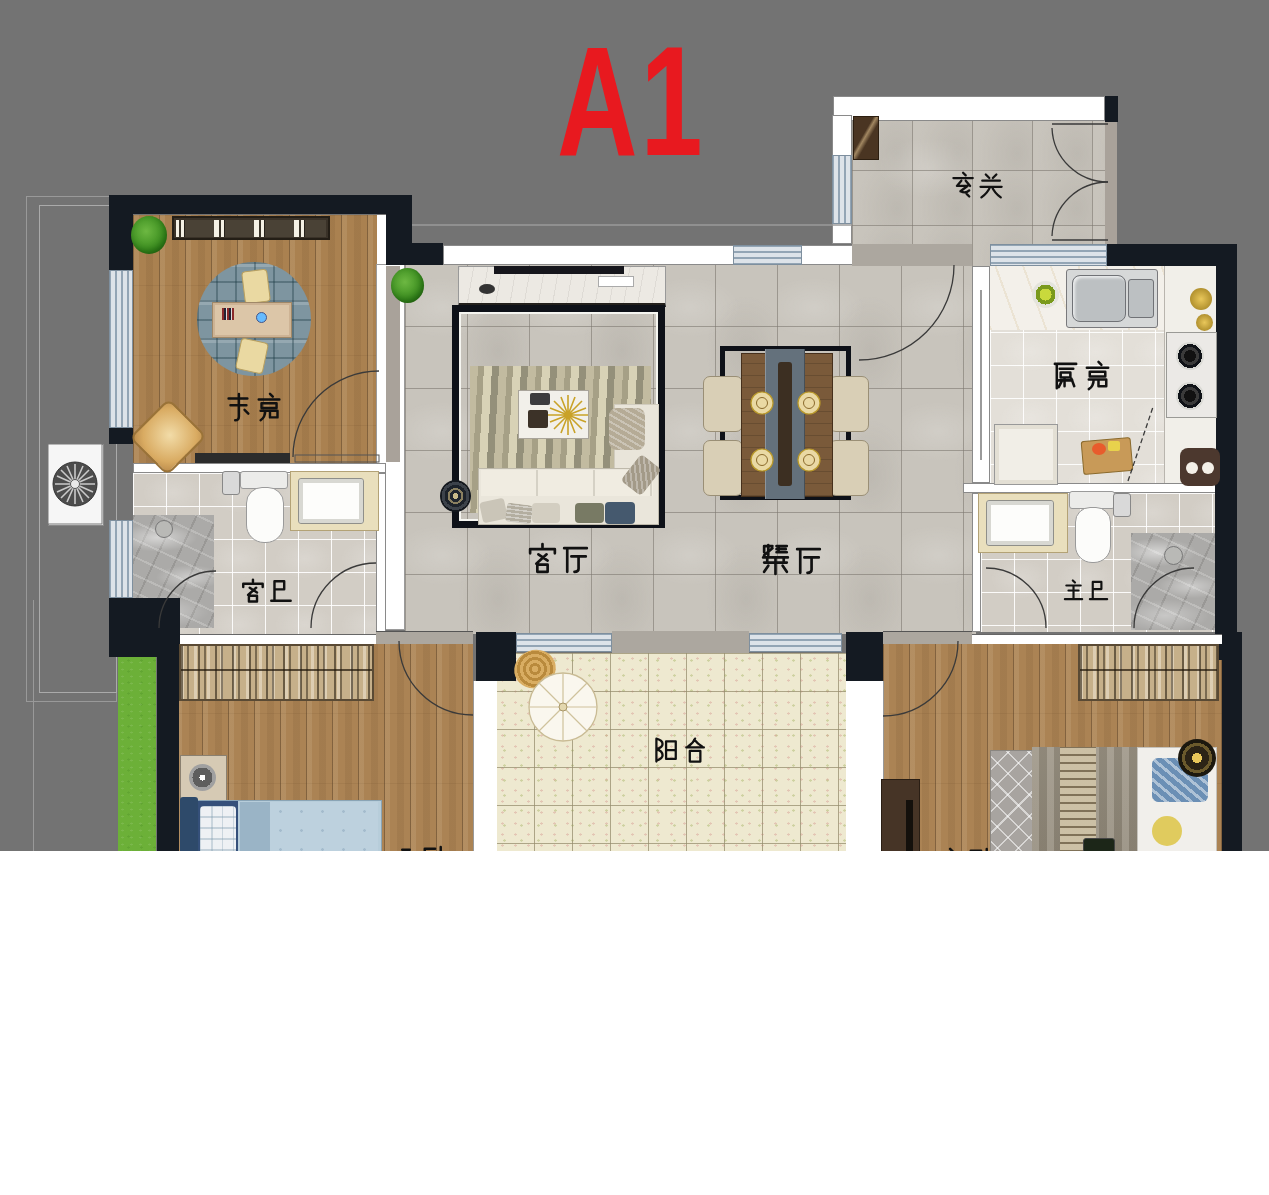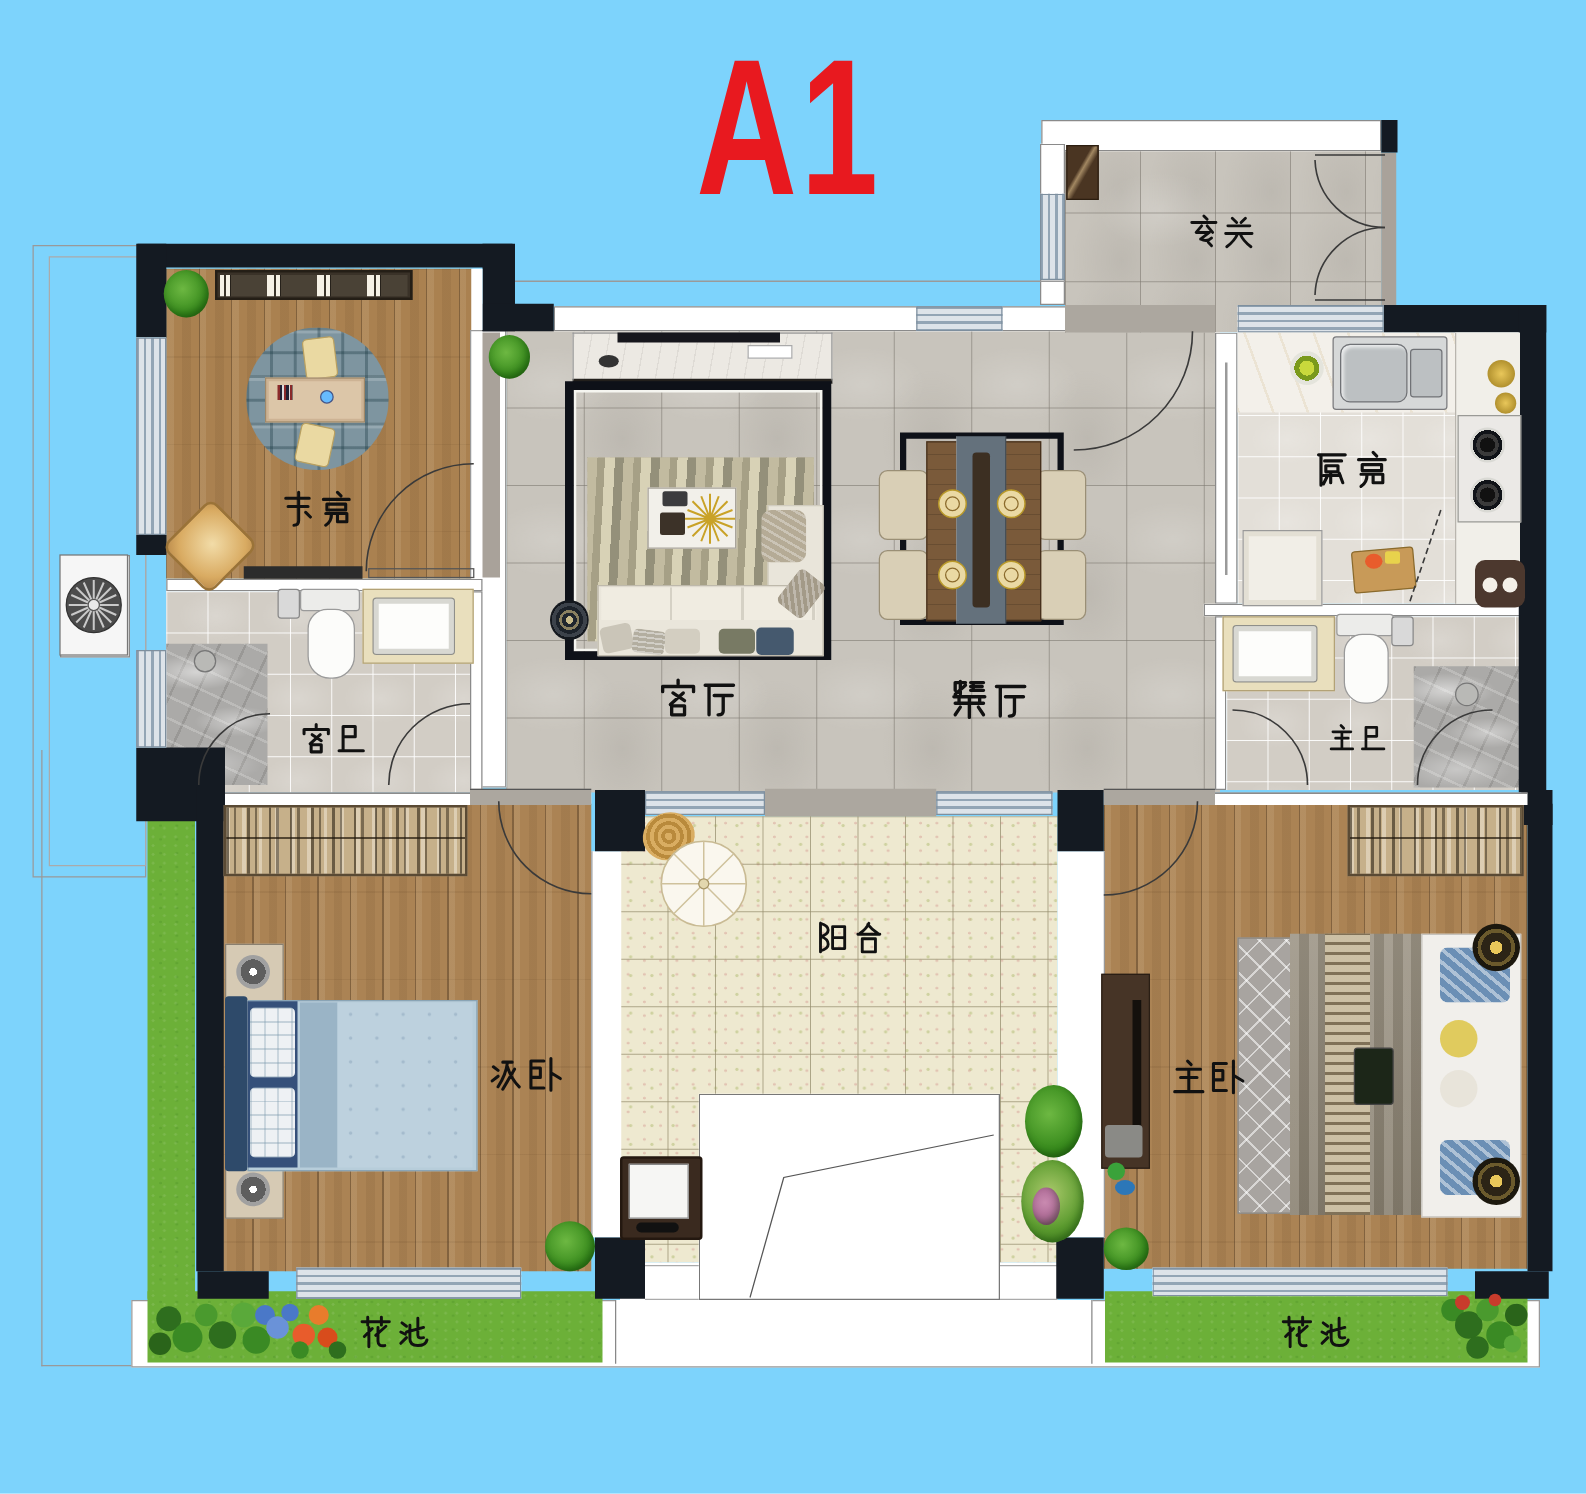--- a/index.html
+++ b/index.html
@@ -1,15 +1,15 @@
 <!DOCTYPE html>
 <html><head><meta charset="utf-8">
 <style>
 html,body{margin:0;padding:0;background:#fff}
-#c{position:relative;width:1269px;height:1195px;background:#7dd3fc;overflow:hidden;font-family:"Liberation Sans",sans-serif}
+#c{position:relative;width:1269px;height:851px;background:#737373;overflow:hidden;font-family:"Liberation Sans",sans-serif}
 .a{position:absolute}
 .wall{position:absolute;background:#141a22}
 .wband{position:absolute;background:#fff;box-shadow:inset 0 0 0 1px #8a8a8a}
 .gband{position:absolute;background:#aca79f}
 .tile{position:absolute;background-color:#c8c4bc;background-image:
  linear-gradient(rgba(125,120,112,.6) 1px,transparent 1px),
  linear-gradient(90deg,rgba(125,120,112,.6) 1px,transparent 1px),
  radial-gradient(ellipse 50px 30px at 30% 35%,rgba(255,255,255,.16),transparent),
  radial-gradient(ellipse 40px 55px at 75% 70%,rgba(110,105,98,.12),transparent);
  background-size:62px 62px,62px 62px,124px 124px,124px 124px}

